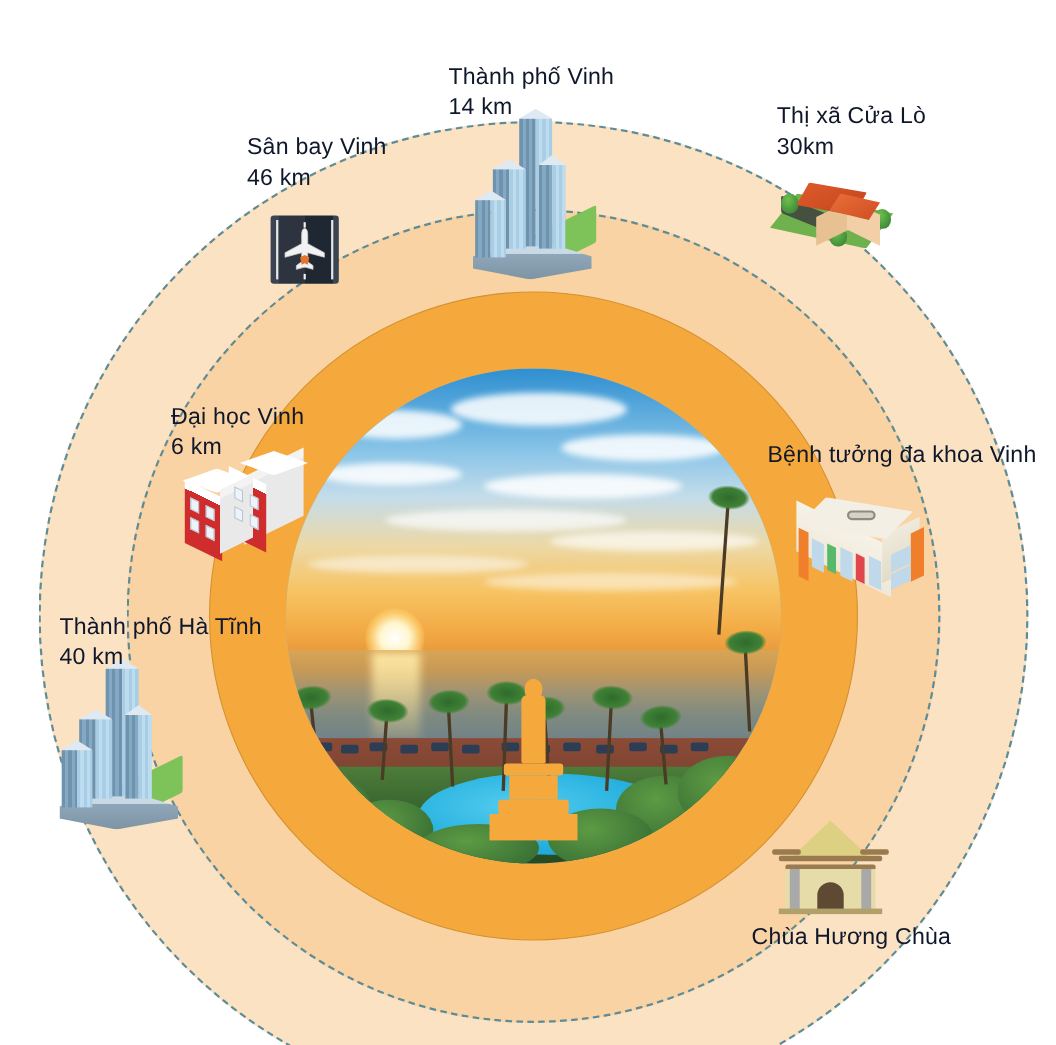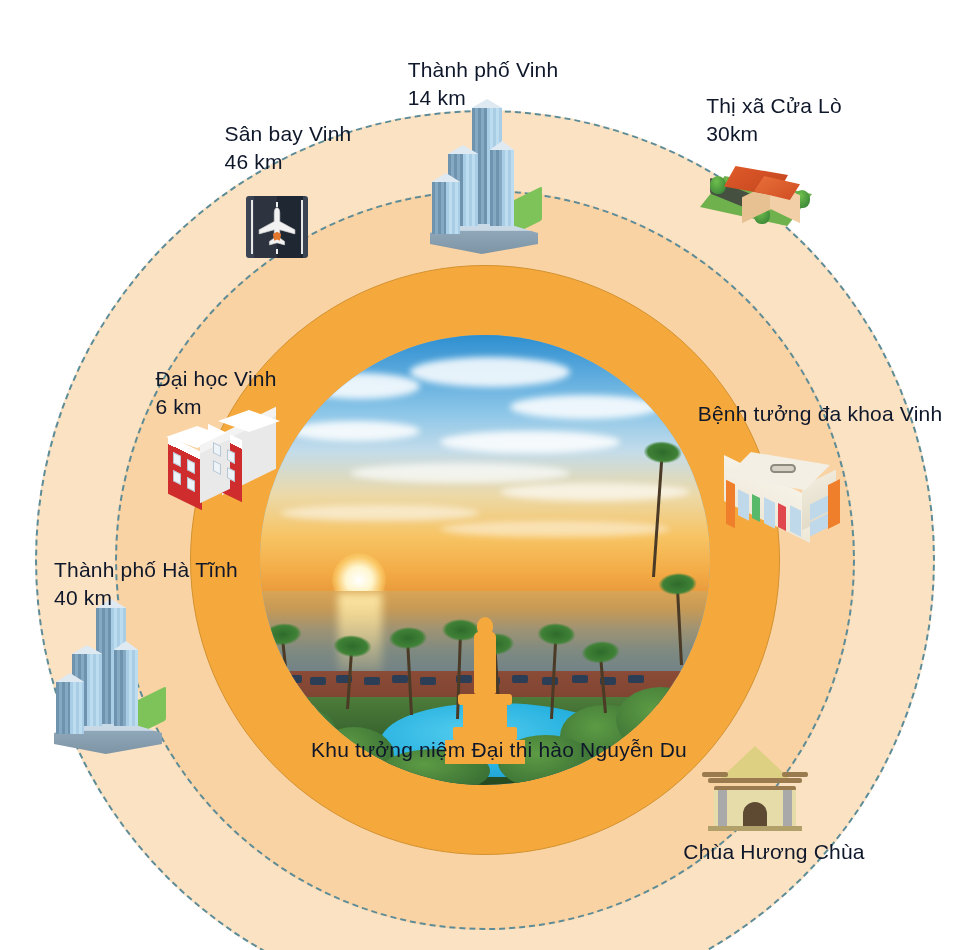--- a/index.html
+++ b/index.html
@@ -526,20 +526,19 @@
   <div class="label" style="left:820px; top:400px; transform:translateX(-50%);">
     <span>Bệnh tưởng đa khoa Vinh</span>
   </div>
 
   <div class="label" style="left:124px; top:556px; transform:translateX(-50%);margin-left:22px;">
     <span>Thành phố Hà Tĩnh</span>
     <span class="ln2">40 km</span>
   </div>
 
   <div class="label" style="left:499px; top:736px; transform:translateX(-50%);">
-    <span>Khu tưởng niệm Đại thi hào Nguyễn Du</span>
   </div>
 
   <div class="label" style="left:774px; top:838px; transform:translateX(-50%);">
     <span>Chùa Hương Chùa</span>
   </div>
 
 </div>
 
 </body></html>

